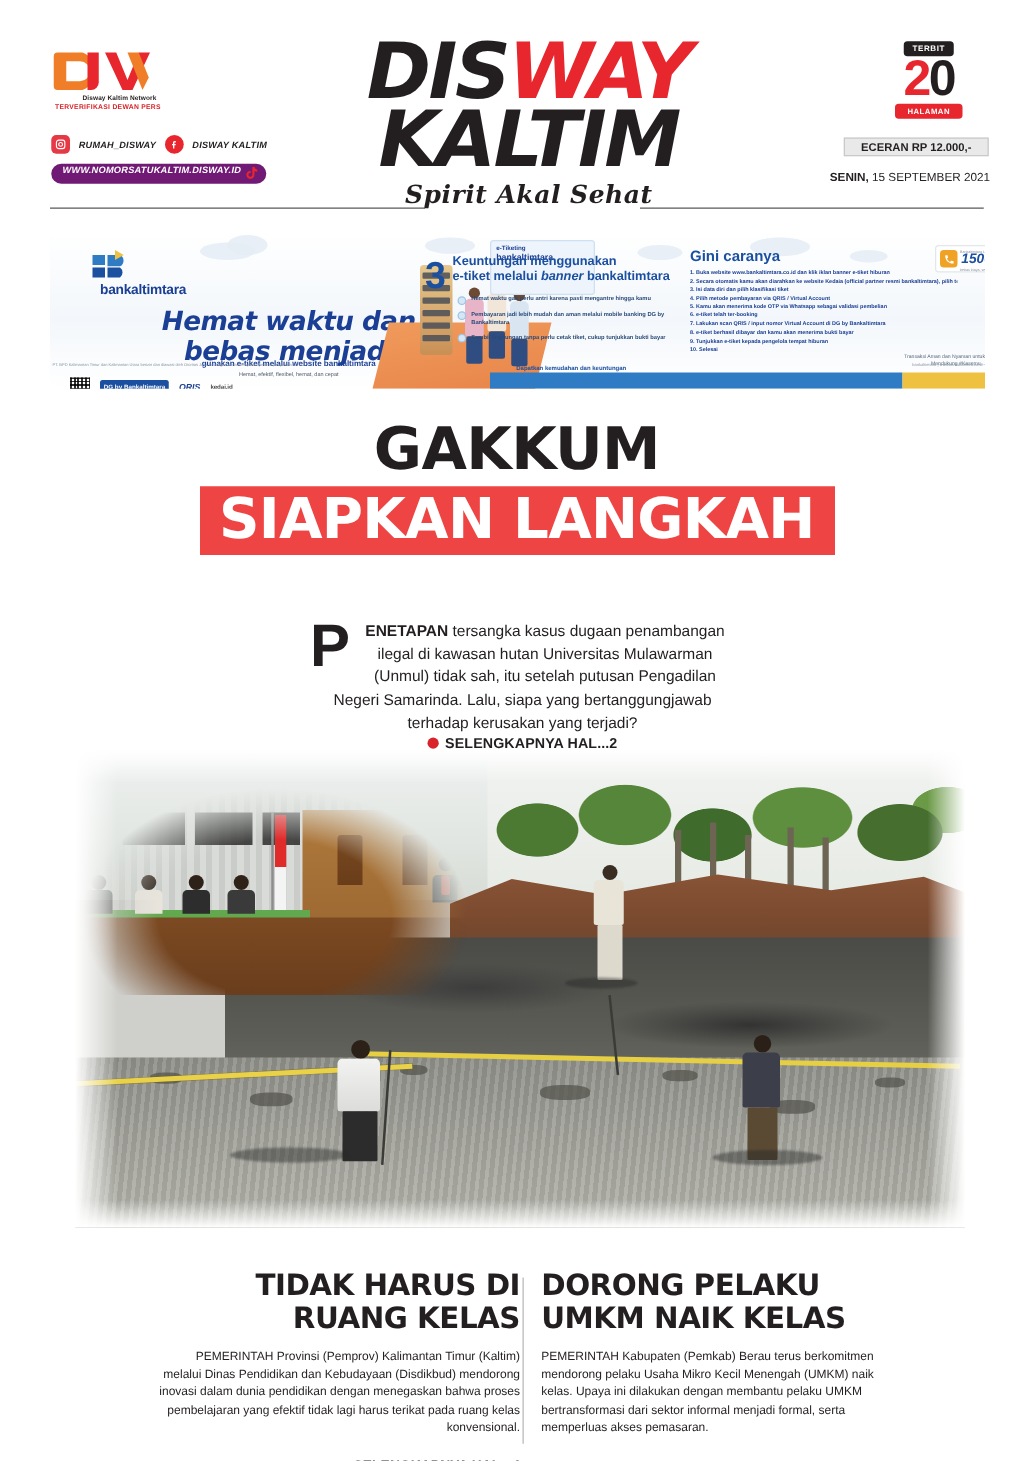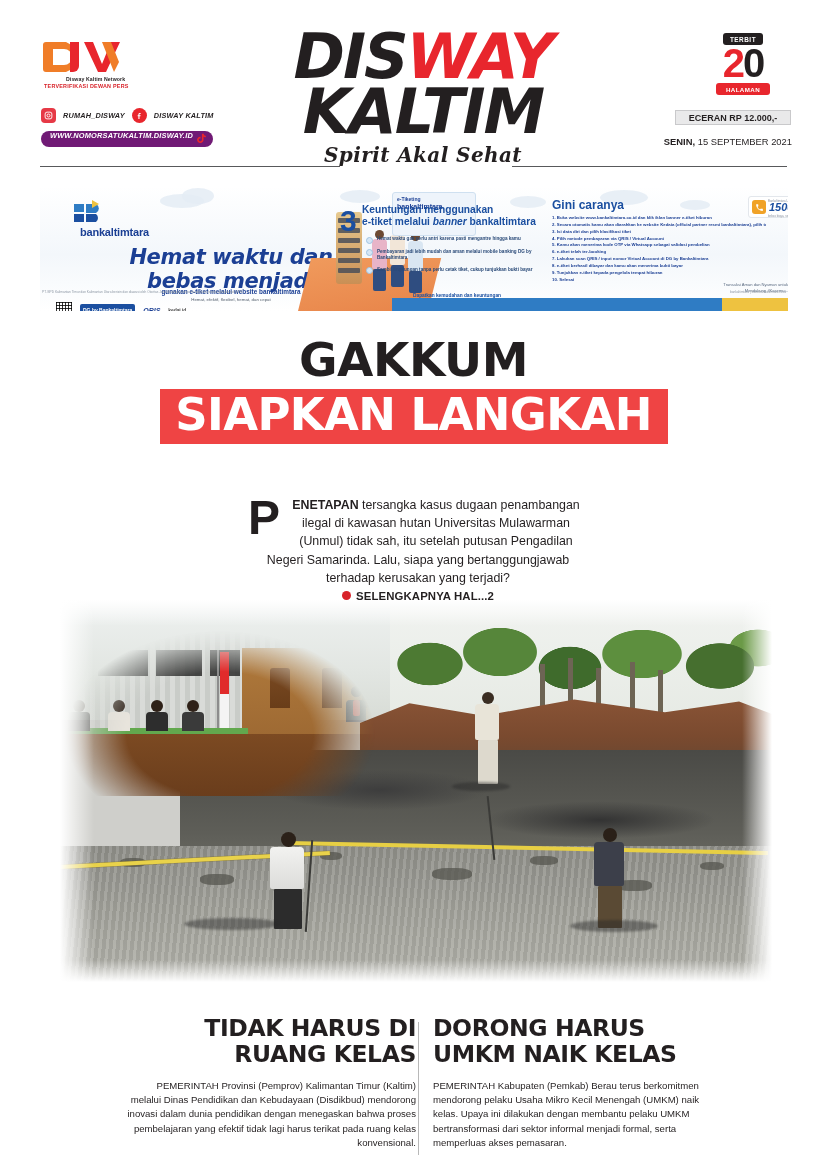--- a/index.html
+++ b/index.html
@@ -761,20 +761,20 @@
           <span class="bdot"></span>
           <span>SELENGKAPNYA HAL...4</span>
         </span>
       </div>
     </div>
 
     <div class="divider"></div>
 
     <div class="col col-right">
       <div class="col-h">
-        <div>DORONG HARUS</div>
+        <div>DORONG PELAKU</div>
         <div>UMKM NAIK KELAS</div>
       </div>
       <div class="col-p">PEMERINTAH Kabupaten (Pemkab) Berau terus berkomitmen mendorong pelaku Usaha Mikro Kecil Menengah (UMKM) naik kelas. Upaya ini dilakukan dengan membantu pelaku UMKM bertransformasi dari sektor informal menjadi formal, serta memperluas akses pemasaran.</div>
     </div>
   </div>
 
 </div>
 
 </body></html>

